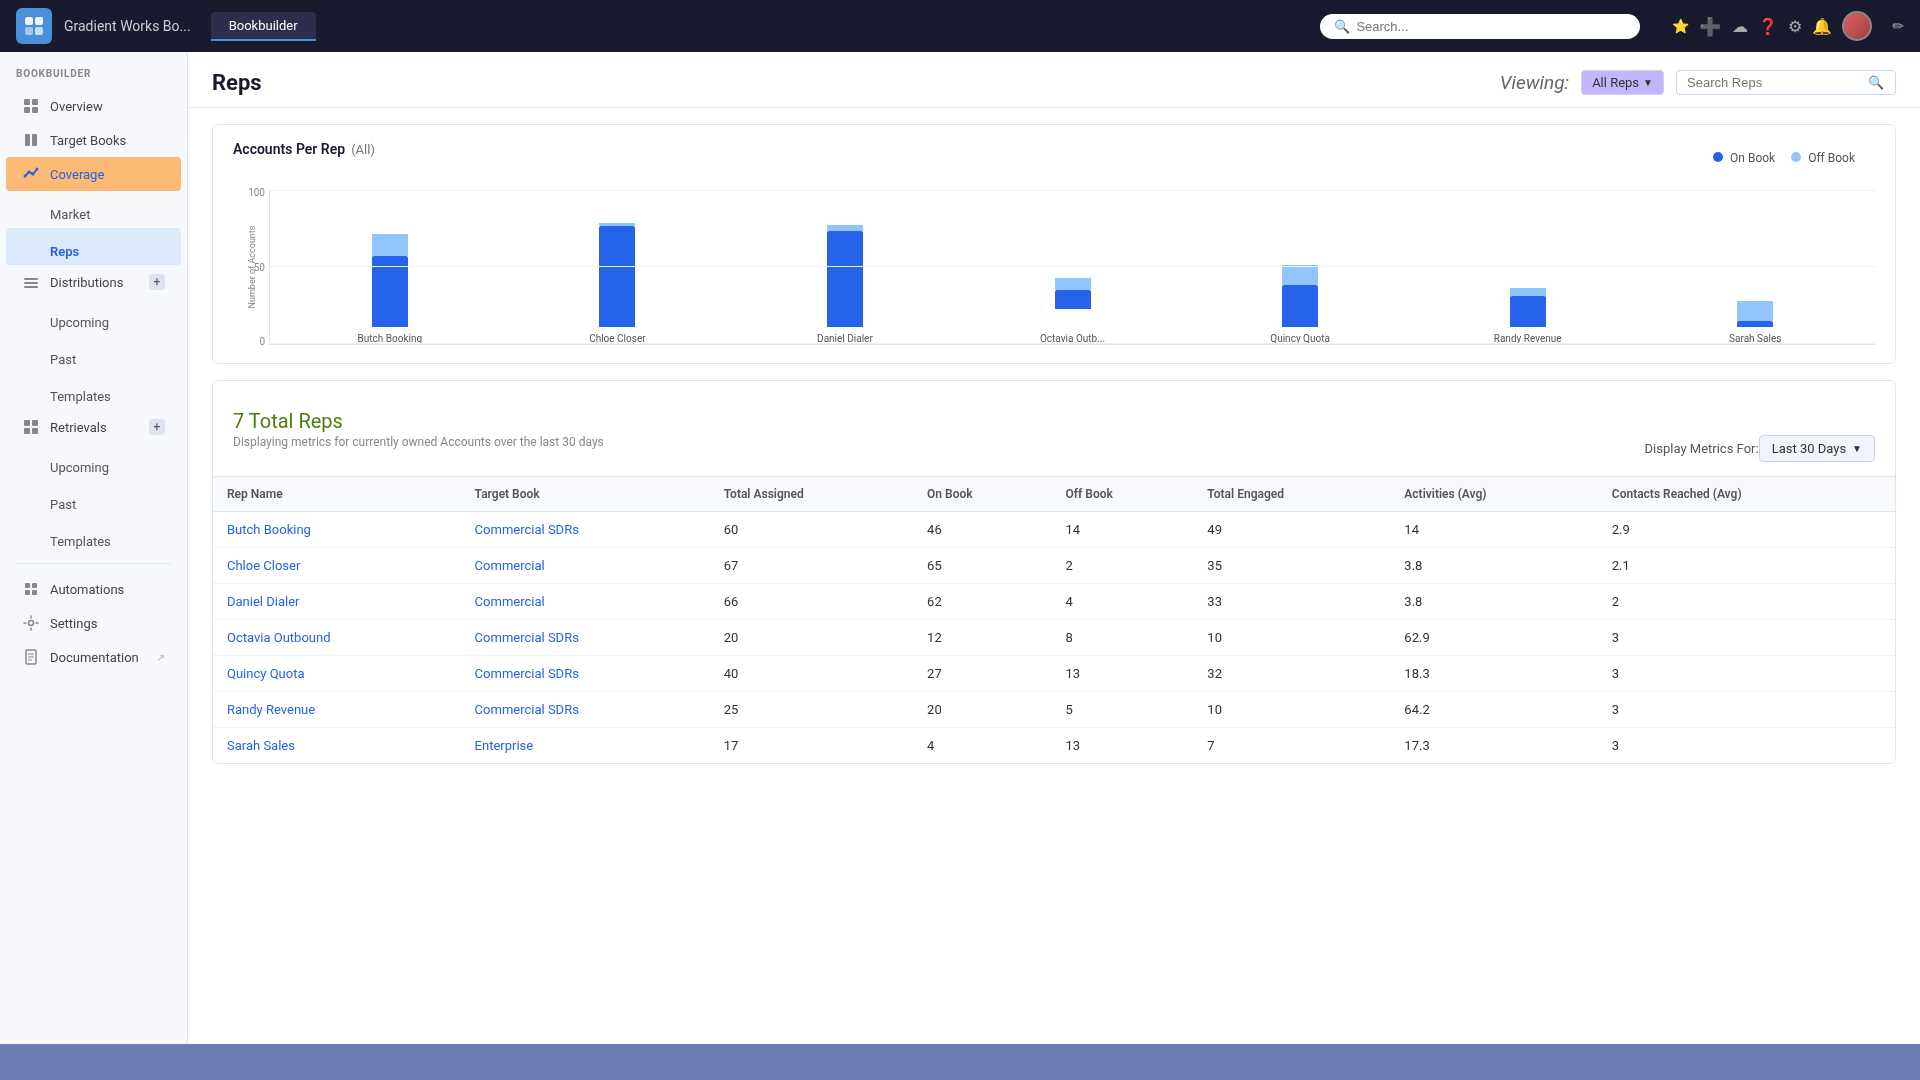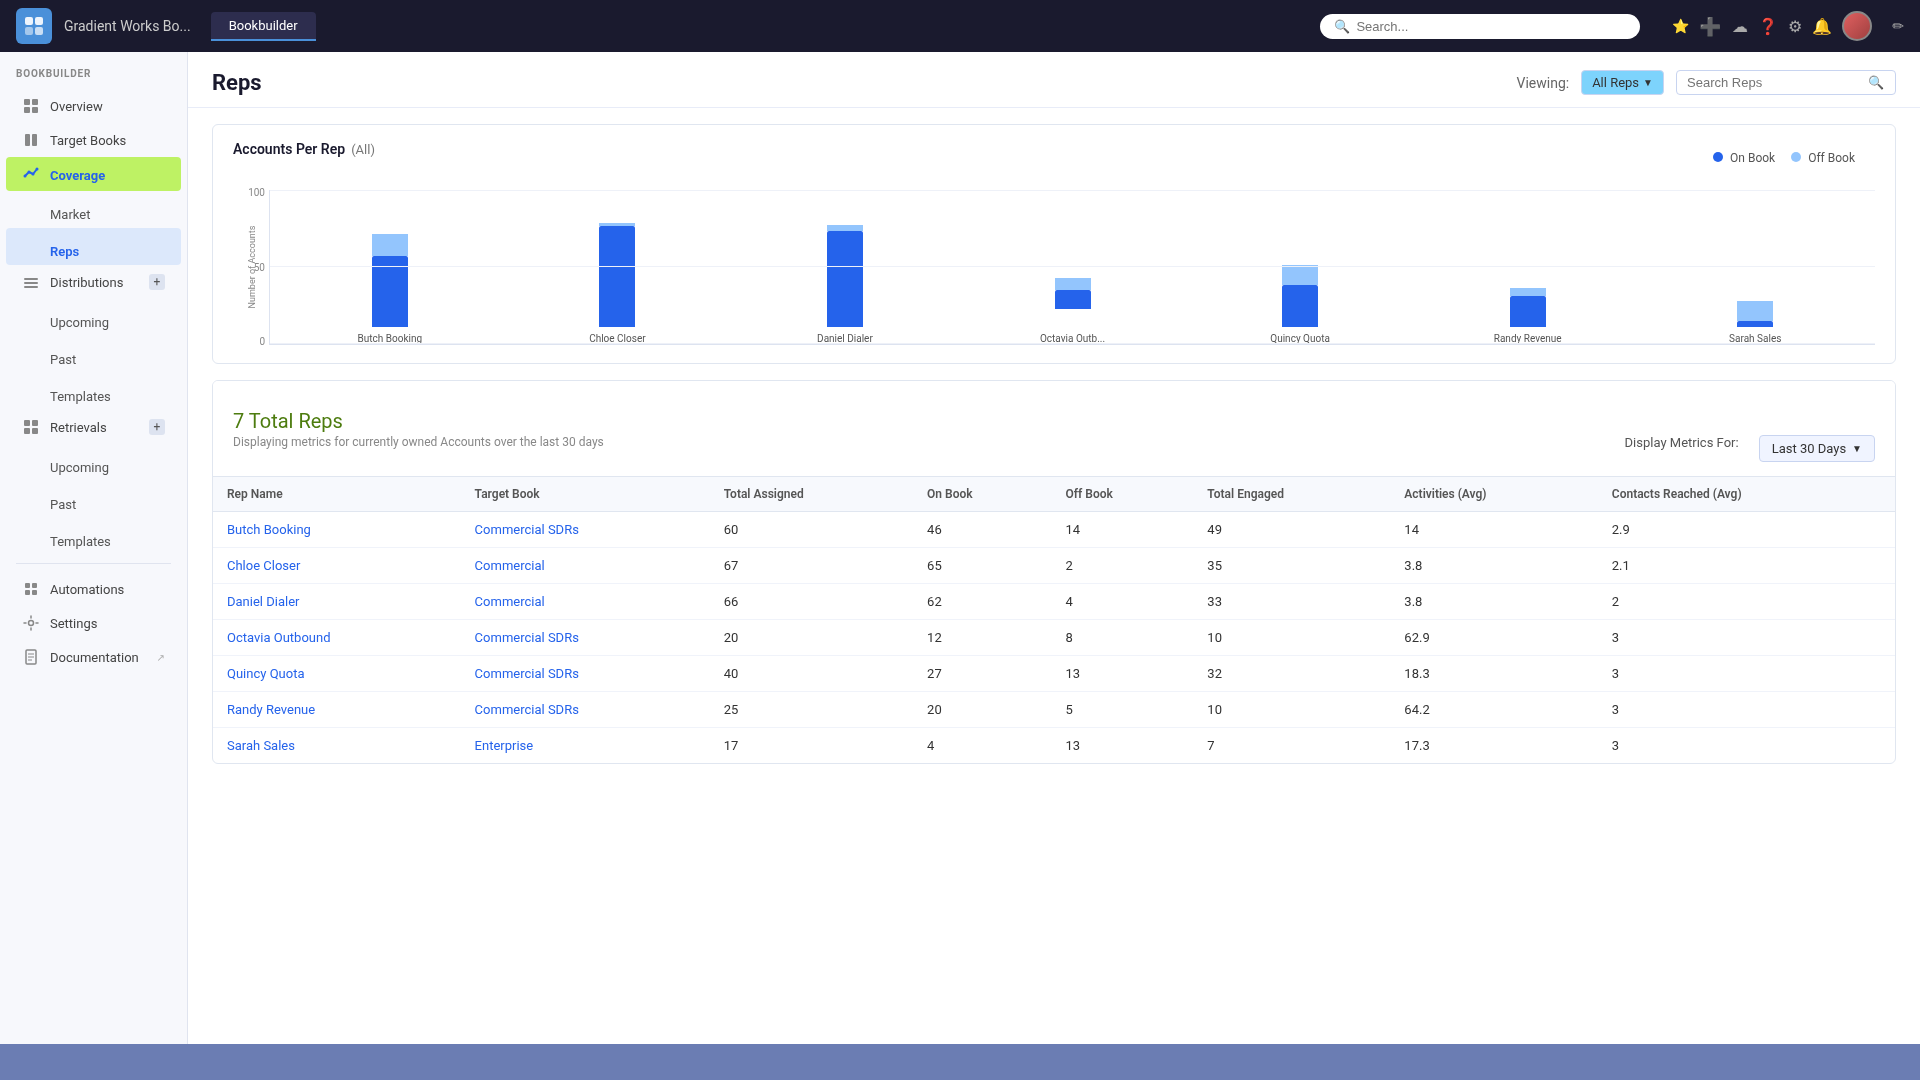--- a/index.html
+++ b/index.html
@@ -95,21 +95,21 @@
       display: flex;
       align-items: center;
       gap: 10px;
       padding: 8px 16px;
       cursor: pointer;
       color: #444;
       font-size: 13px;
       border-radius: 4px;
       margin: 0 6px;
     }
-    .sidebar-item.active { background: #bef264; color: #2563eb; font-weight: 700; align-items: flex-end; }
+    .sidebar-item.active { background: #fdba74; color: #2563eb; font-weight: 400; }
     .sidebar-icon {
       width: 18px; height: 18px;
       display: flex; align-items: center; justify-content: center;
       flex-shrink: 0;
     }
     .sidebar-sub-item {
       padding: 16px 16px 6px 44px;
       cursor: pointer;
       color: #555;
       font-size: 13px;
@@ -166,28 +166,29 @@
       font-weight: 700;
       color: #1a1a2e;
     }
     .page-header-right {
       margin-left: auto;
       display: flex;
       align-items: center;
       gap: 12px;
     }
     .viewing-label {
-      font-size: 14px;
+      font-size: 19px;
       color: #666;
+      font-style: italic;
     }
     .viewing-select {
       display: flex;
       align-items: center;
       gap: 4px;
-      background: #7dd3fc;
+      background: #c4b5fd;
       border: 1px solid #c8d4f0;
       border-radius: 4px;
       padding: 4px 10px;
       cursor: pointer;
       font-size: 13px;
       color: #333;
     }
     .search-reps-wrap {
       display: flex;
       align-items: center;
@@ -293,22 +294,22 @@
       color: #4d7c0f;
     }
     .table-subtitle {
       font-size: 12px;
       color: #888;
       margin-top: 2px;
     }
     .table-header-right {
       margin-left: auto;
       display: flex;
-      align-items: flex-start;
-      gap: 20px;
+      align-items: center;
+      gap: 0;
       font-size: 13px;
       color: #555;
       margin-top: 40px;
     }
     .metrics-select {
       display: flex;
       align-items: center;
       gap: 6px;
       background: #f0f4ff;
       border: 1px solid #c8d4f0;

